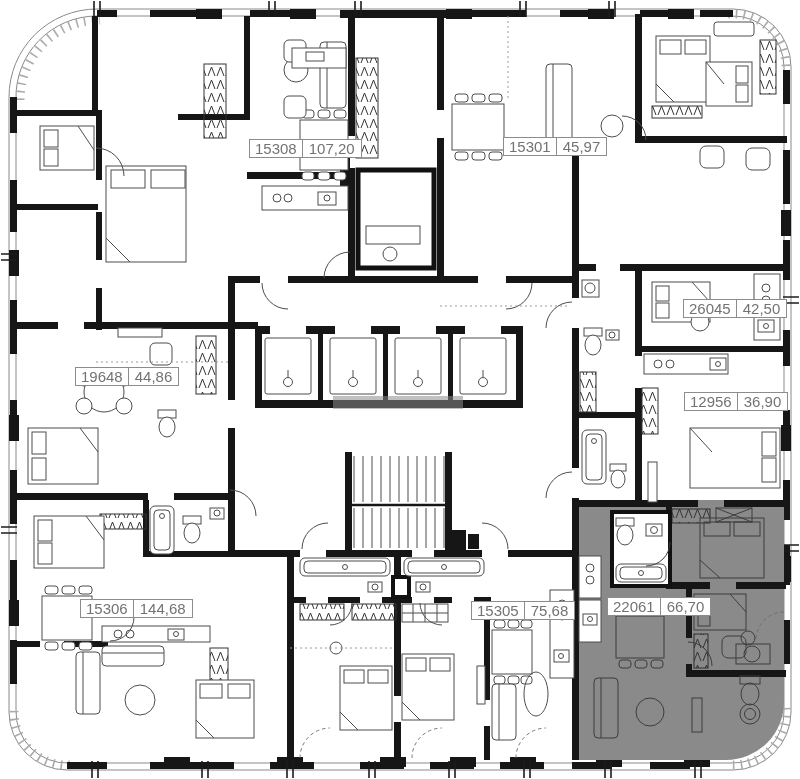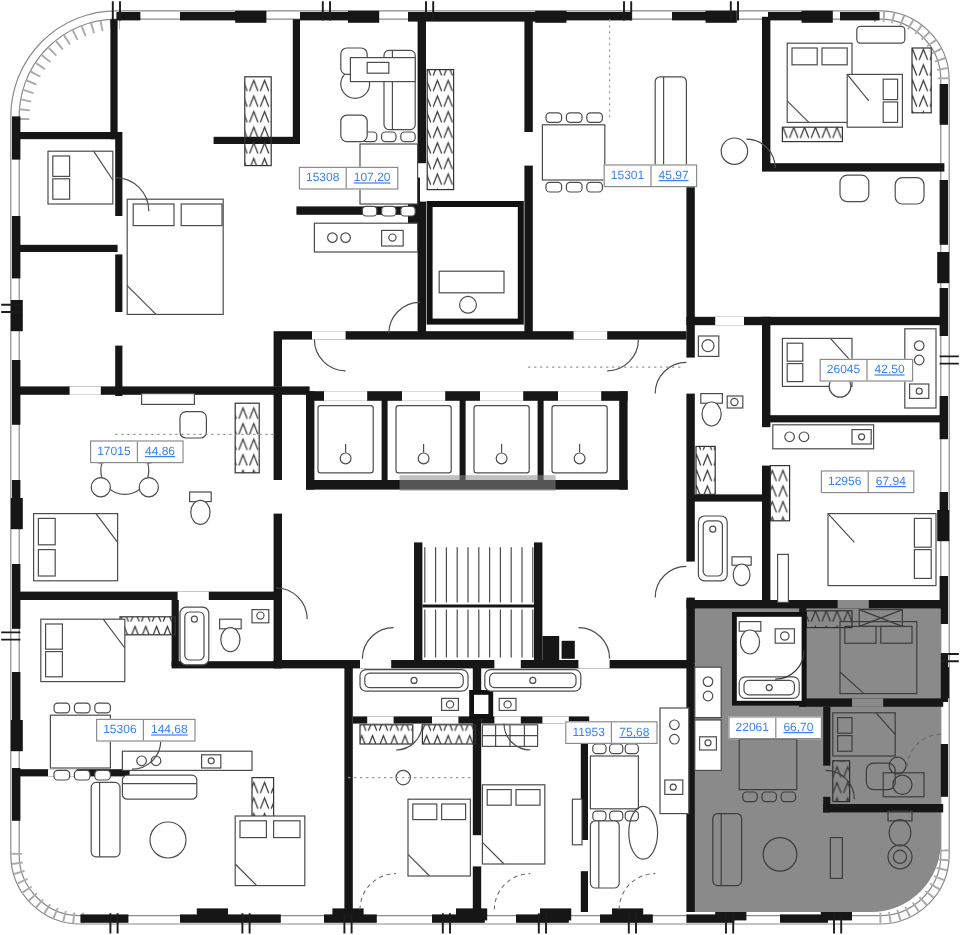--- a/index.html
+++ b/index.html
@@ -15,24 +15,24 @@
   .s{fill:none;stroke:#4d4d4d;stroke-width:1;}
   .thin{fill:none;stroke:#8a8a8a;stroke-width:1;}
   .dot{fill:none;stroke:#9a9a9a;stroke-width:1;stroke-dasharray:2 3;}
   .dash{fill:none;stroke:#6a6a6a;stroke-width:.9;stroke-dasharray:3.5 3;}
   .tick{stroke:#1c1c1c;stroke-width:1.6;}
   .hatch{fill:none;stroke:#ababab;stroke-width:9;stroke-dasharray:1.6 6.2;}
   .zz{fill:url(#zz);stroke:#333;stroke-width:1;}
   .zzg{fill:url(#zz);stroke:#2e2e2e;stroke-width:1;}
   
   .tag{position:absolute;display:flex;align-items:center;background:#fff;
-       border:1px solid #8c8c8c;color:#3b82f6;font-size:10px;line-height:17px;
+       border:1px solid #8c8c8c;color:#737373;font-size:15px;line-height:17px;
        white-space:nowrap;z-index:5;}
   .tag .n{padding:0 5px;border-right:1px solid #8c8c8c;}
-  .tag .a{padding:0 6px;text-decoration:underline;}
+  .tag .a{padding:0 6px;}
 </style>
 </head>
 <body>
 
 <div id="plan">
 <svg width="800" height="779" viewBox="0 0 800 779">
   <defs>
     <pattern id="zz" width="9" height="13" patternUnits="userSpaceOnUse">
       <path d="M1,11 L4.5,2 L8,11" fill="none" stroke="#333" stroke-width="1"></path>
     </pattern>
@@ -628,32 +628,32 @@
     <div class="tag" style="left:503px;top:137px">
       <span class="n">15301</span>
       <span class="a">45,97</span>
     </div>
     <div class="tag" style="left:683px;top:299px">
       <span class="n">26045</span>
       <span class="a">42,50</span>
     </div>
     <div class="tag" style="left:684px;top:392px">
       <span class="n">12956</span>
-      <span class="a">67,94</span>
+      <span class="a">36,90</span>
     </div>
     <div class="tag" style="left:607px;top:597px">
       <span class="n">22061</span>
       <span class="a">66,70</span>
     </div>
     <div class="tag" style="left:471px;top:601px">
-      <span class="n">11953</span>
+      <span class="n">15305</span>
       <span class="a">75,68</span>
     </div>
     <div class="tag" style="left:80px;top:599px">
       <span class="n">15306</span>
       <span class="a">144,68</span>
     </div>
     <div class="tag" style="left:75px;top:367px">
-      <span class="n">17015</span>
+      <span class="n">19648</span>
       <span class="a">44,86</span>
     </div>
   </div>
 </div>
 
 </body></html>

